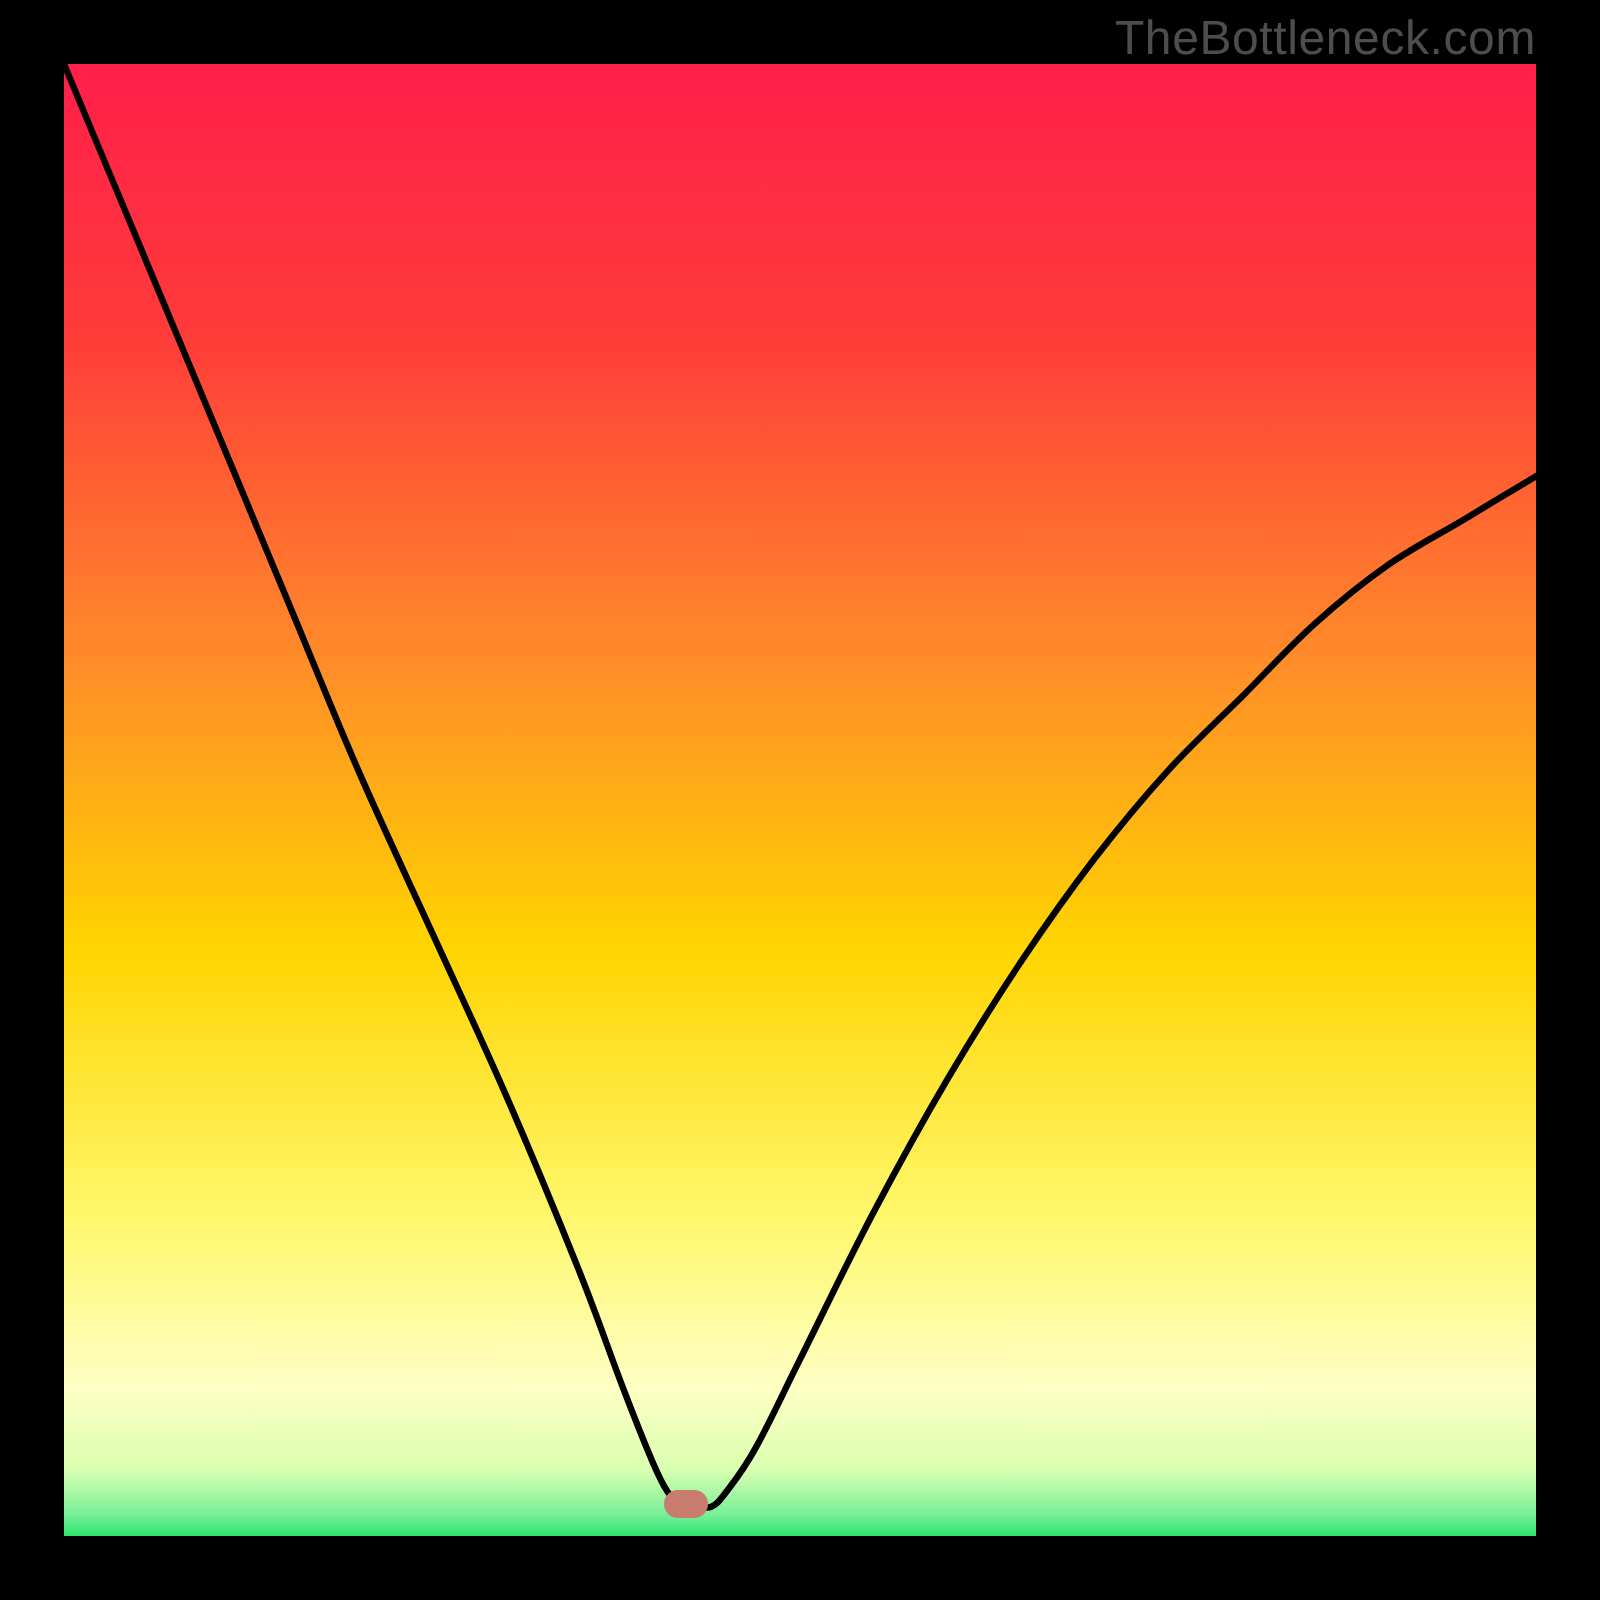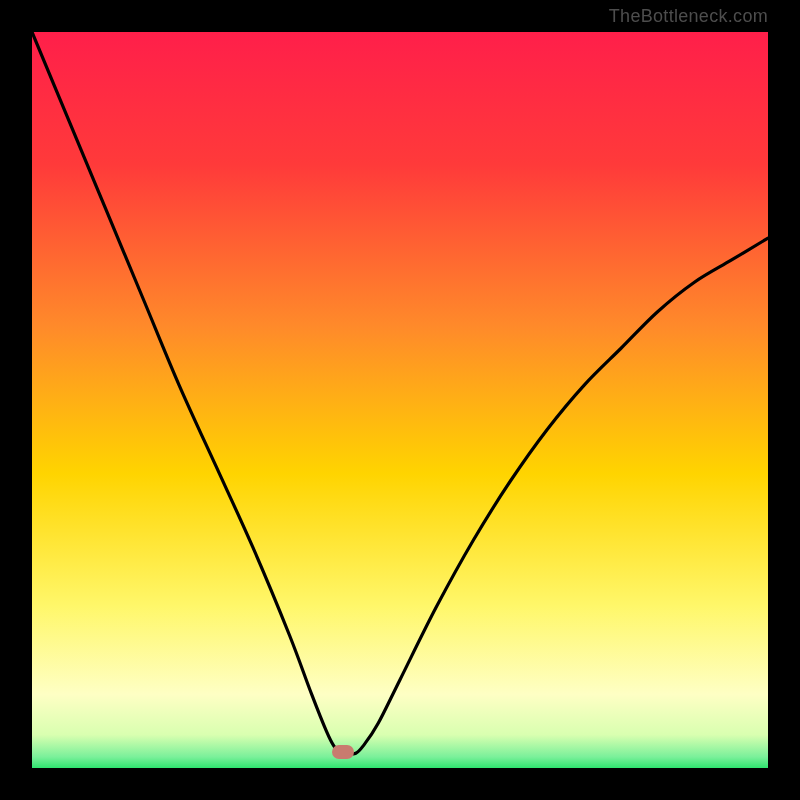--- a/index.html
+++ b/index.html
@@ -24,21 +24,21 @@
     top: 32px;
     left: 32px;
     width: 736px;
     height: 736px;
     
   }
   .watermark {
     position: absolute;
     top: 6px;
     right: 32px;
-    font-size: 18px;
+    font-size: 24px;
     font-weight: 500;
     color: #4d4d4d;
     letter-spacing: 0.3px;
   }
   .curve-svg {
     position: absolute;
     top: 0;
     left: 0;
     width: 736px;
     height: 736px;

